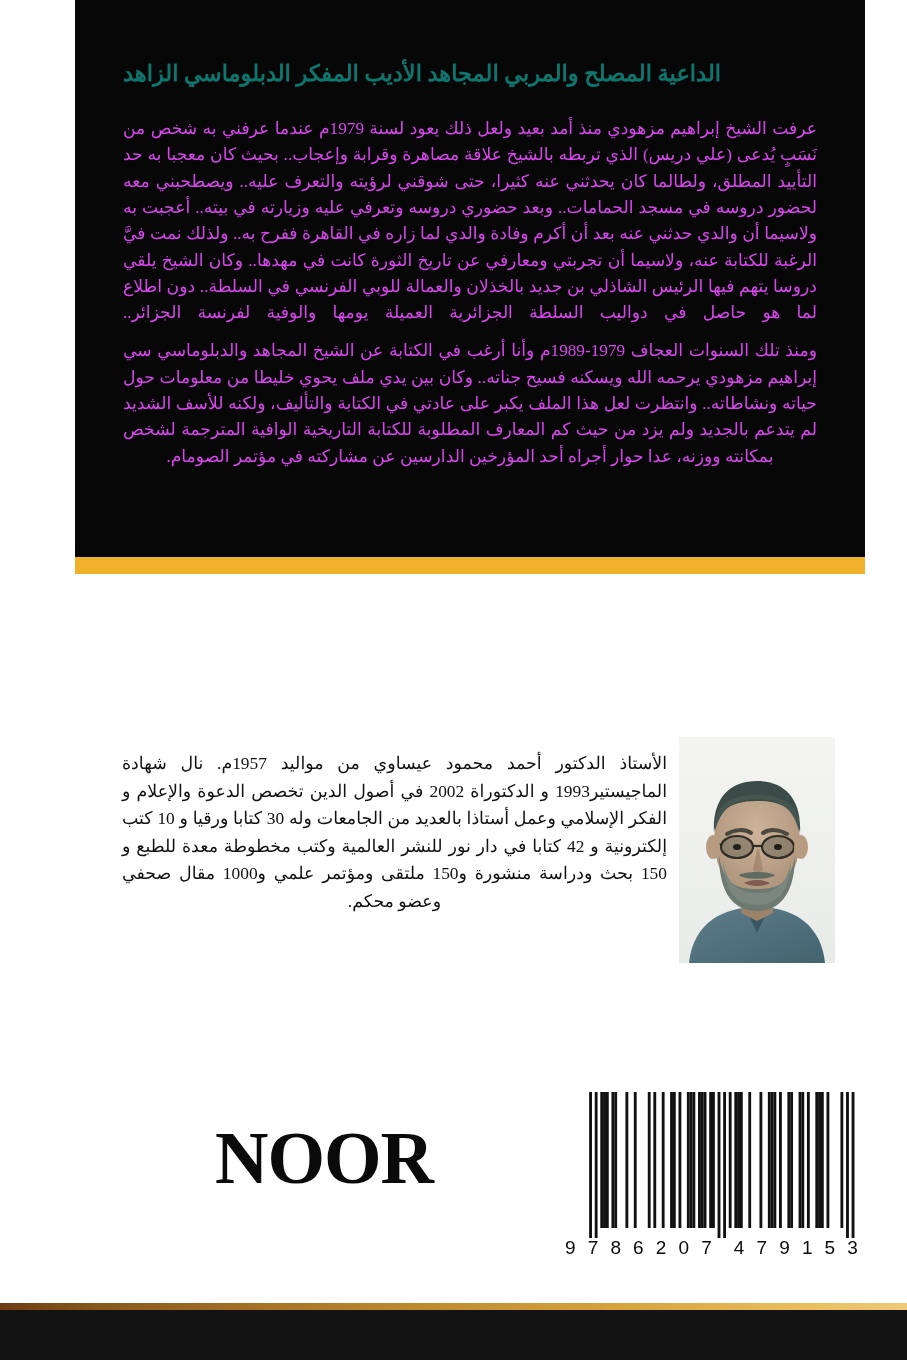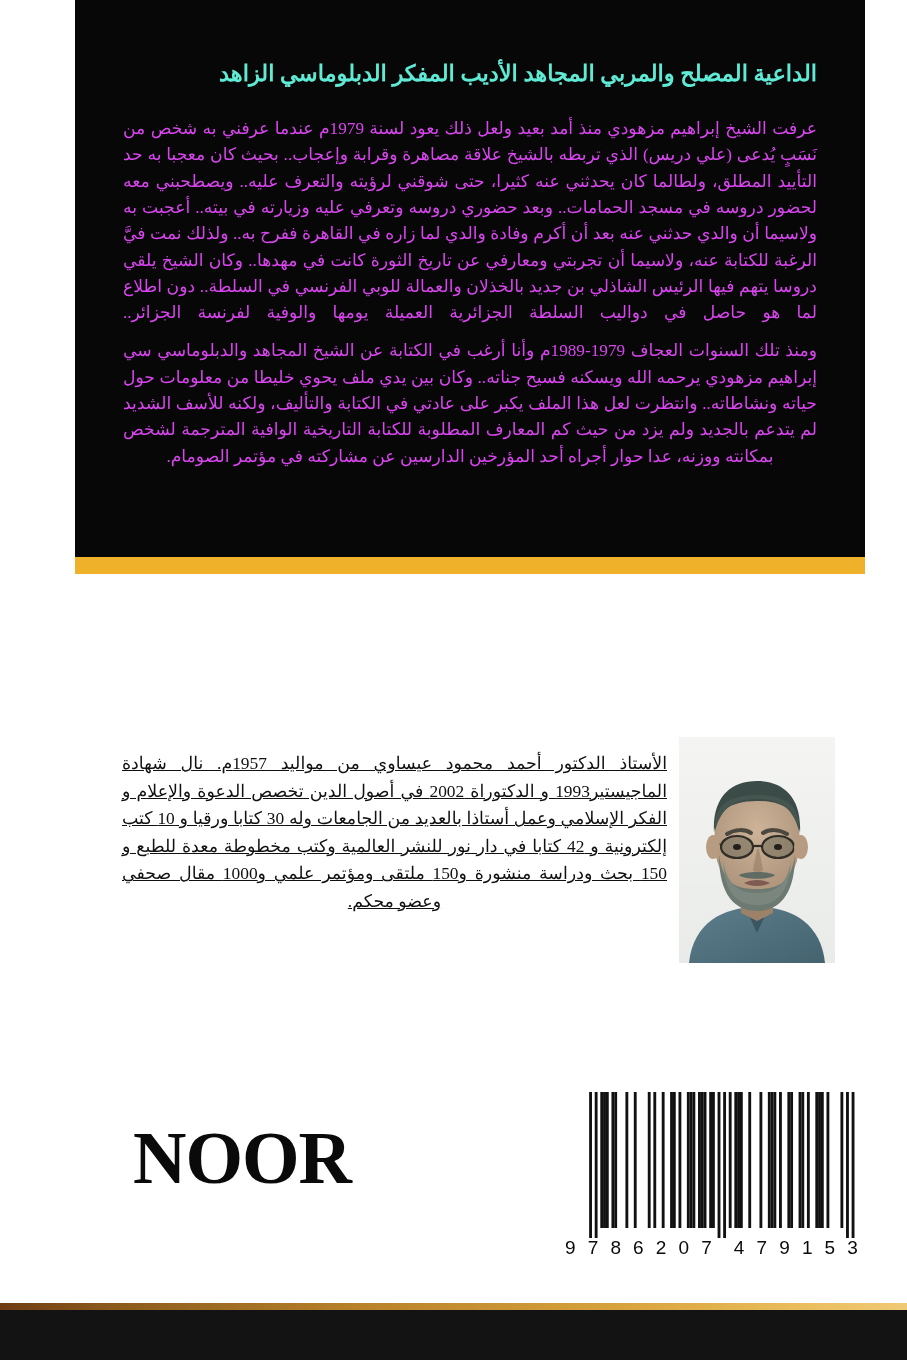--- a/index.html
+++ b/index.html
@@ -21,26 +21,26 @@
     left: 75px;
     top: 0;
     width: 790px;
     height: 557px;
     background: #070707;
     box-sizing: border-box;
     padding: 58px 48px 10px 48px;
   }
 
   .cover-title {
-    color: #5eead4;
+    color: #0f766e;
     font-family: "Liberation Serif", "DejaVu Serif", serif;
     font-weight: bold;
     font-size: 22.5px;
     line-height: 1.42;
-    text-align: right;
+    text-align: left;
     direction: rtl;
     margin: 0 0 26px 0;
     letter-spacing: 0;
   }
 
   .blurb {
     color: #d946ef;
     direction: rtl;
     text-align: justify;
     text-align-last: justify;
@@ -89,29 +89,29 @@
     right: 198px;
     top: 0;
     width: 545px;
     color: #111111;
     direction: rtl;
     text-align: justify;
     text-align-last: center;
     font-size: 17.4px;
     line-height: 1.58;
     font-family: "Liberation Serif", "DejaVu Serif", serif;
-    text-decoration: underline;
   }
 
   
   .logo {
     position: absolute;
     left: 133px;
     top: 1123px;
     width: 300px;
+    text-align: right;
   }
   .logo-noor {
     font-family: "Liberation Serif", "DejaVu Serif", serif;
     font-weight: bold;
     font-size: 74px;
     line-height: 0.95;
     color: #0a0a0a;
     letter-spacing: -1px;
   }
   .logo-pub {

